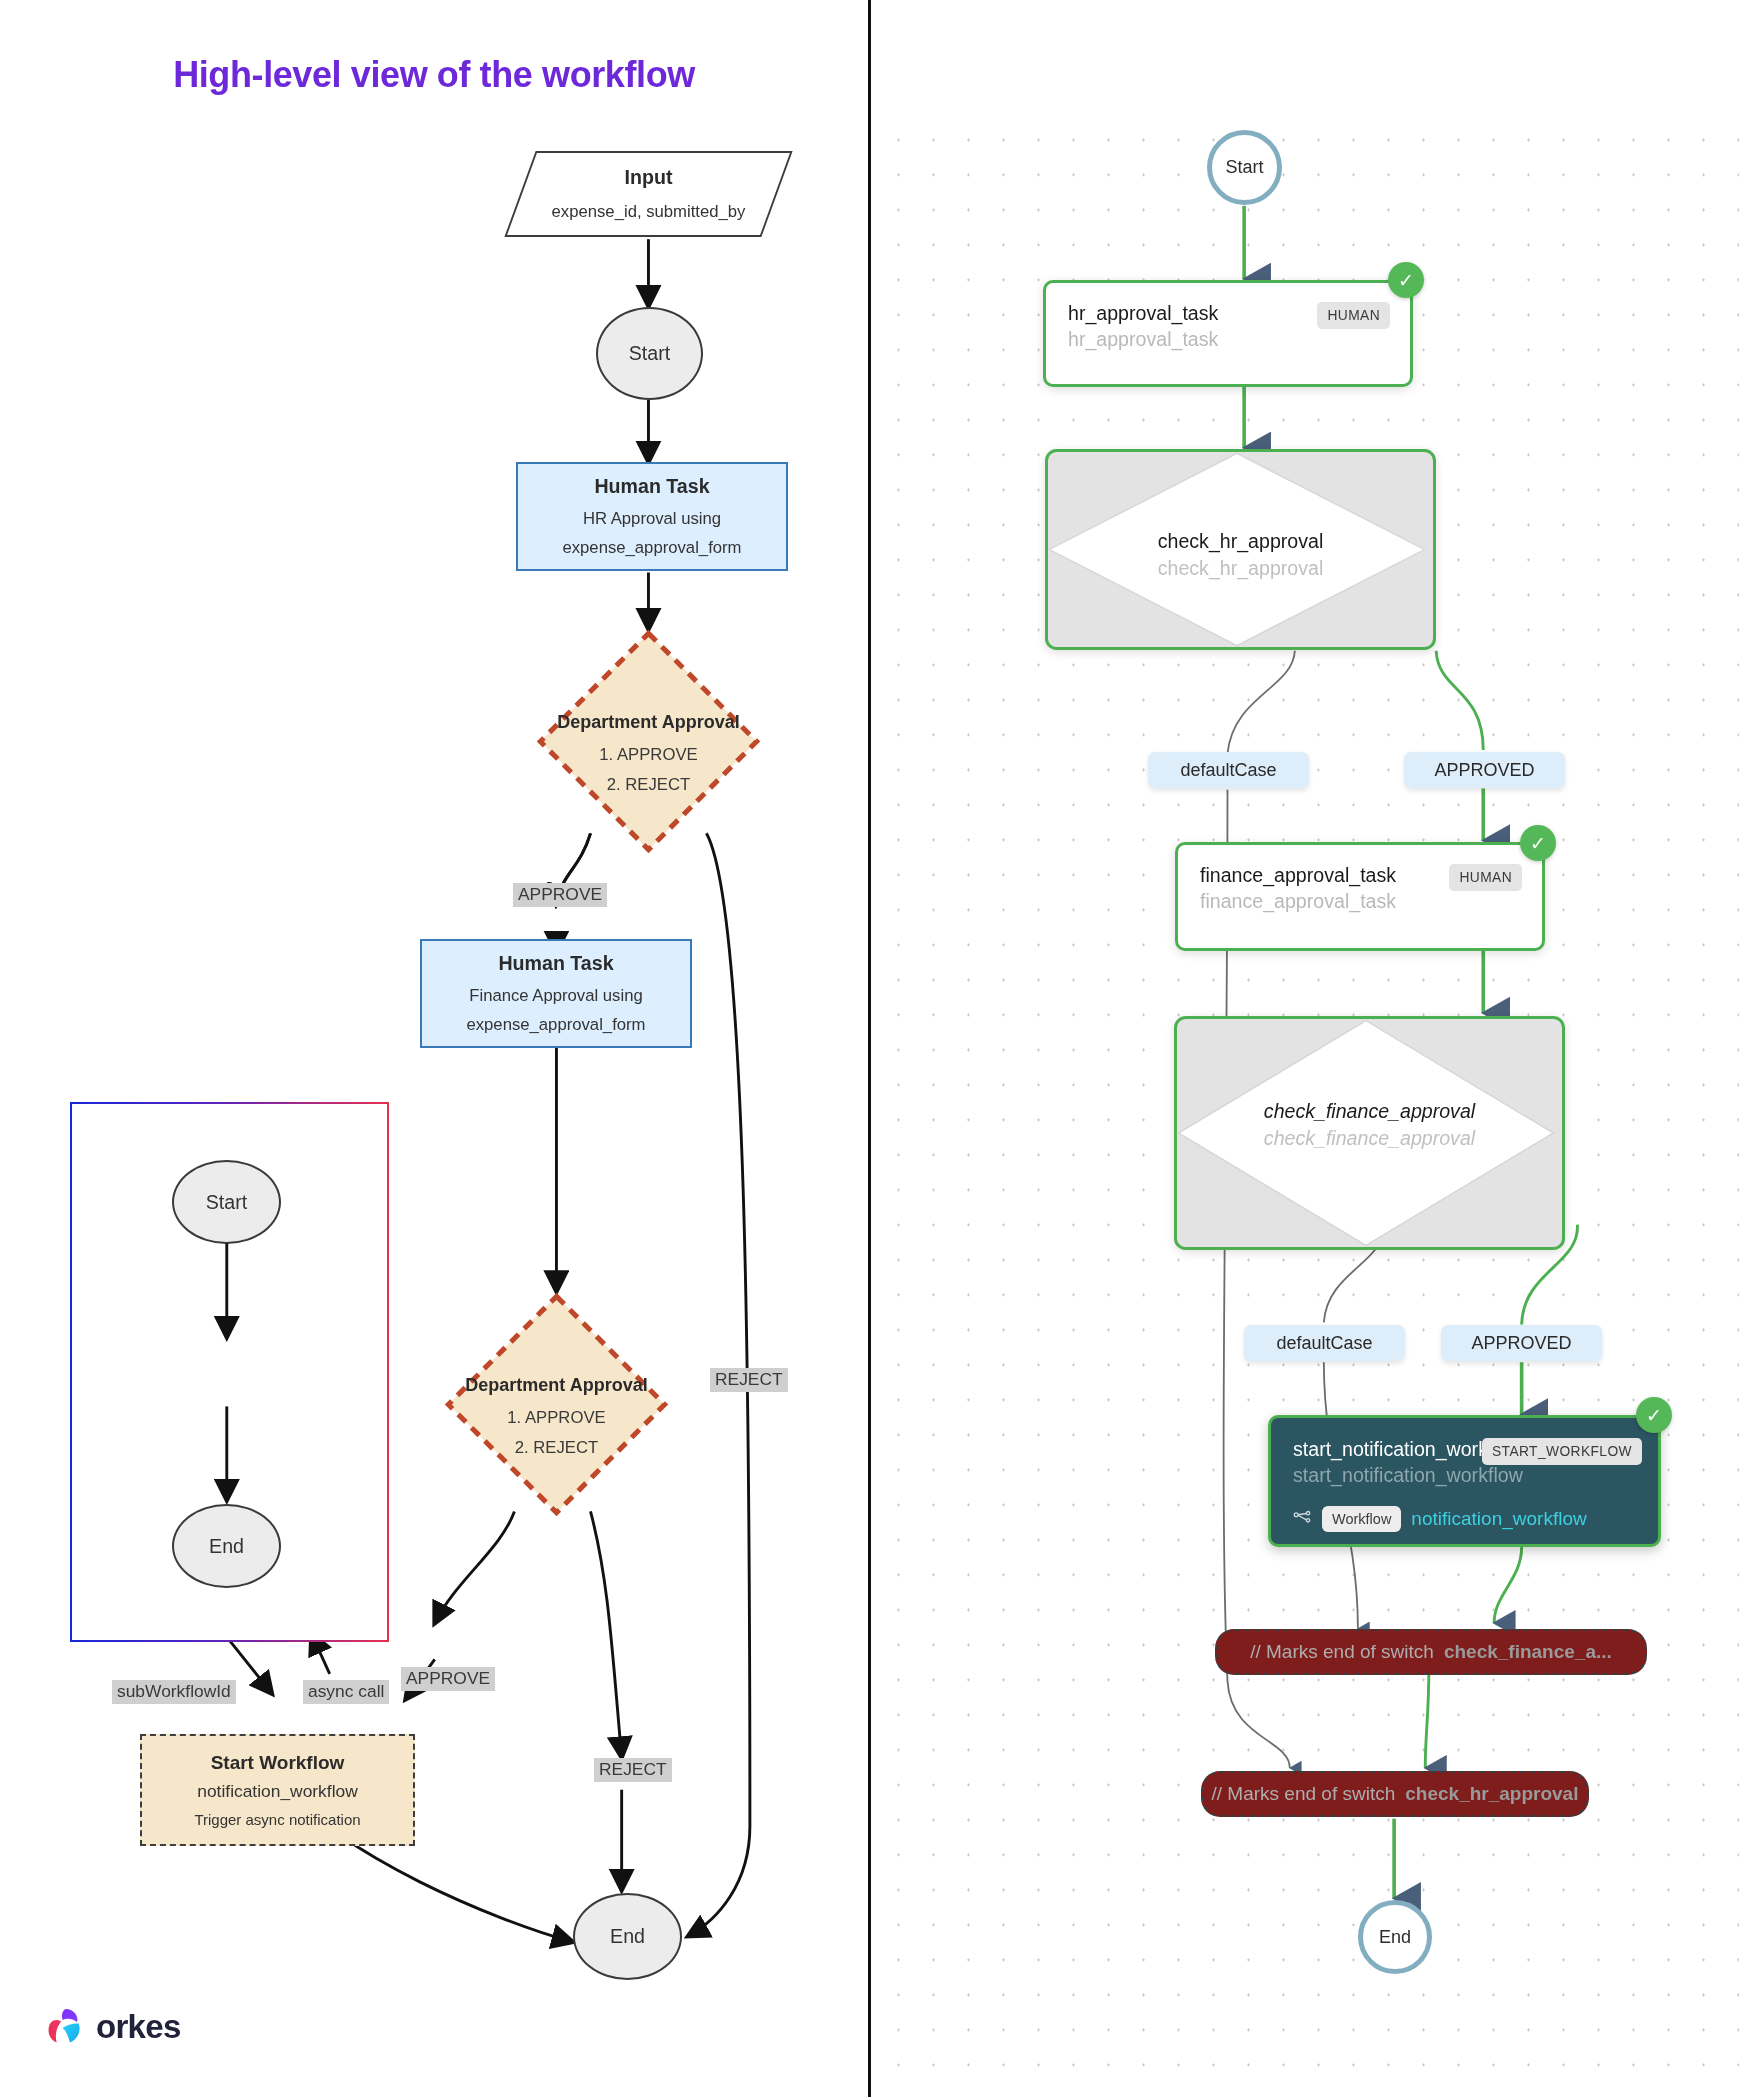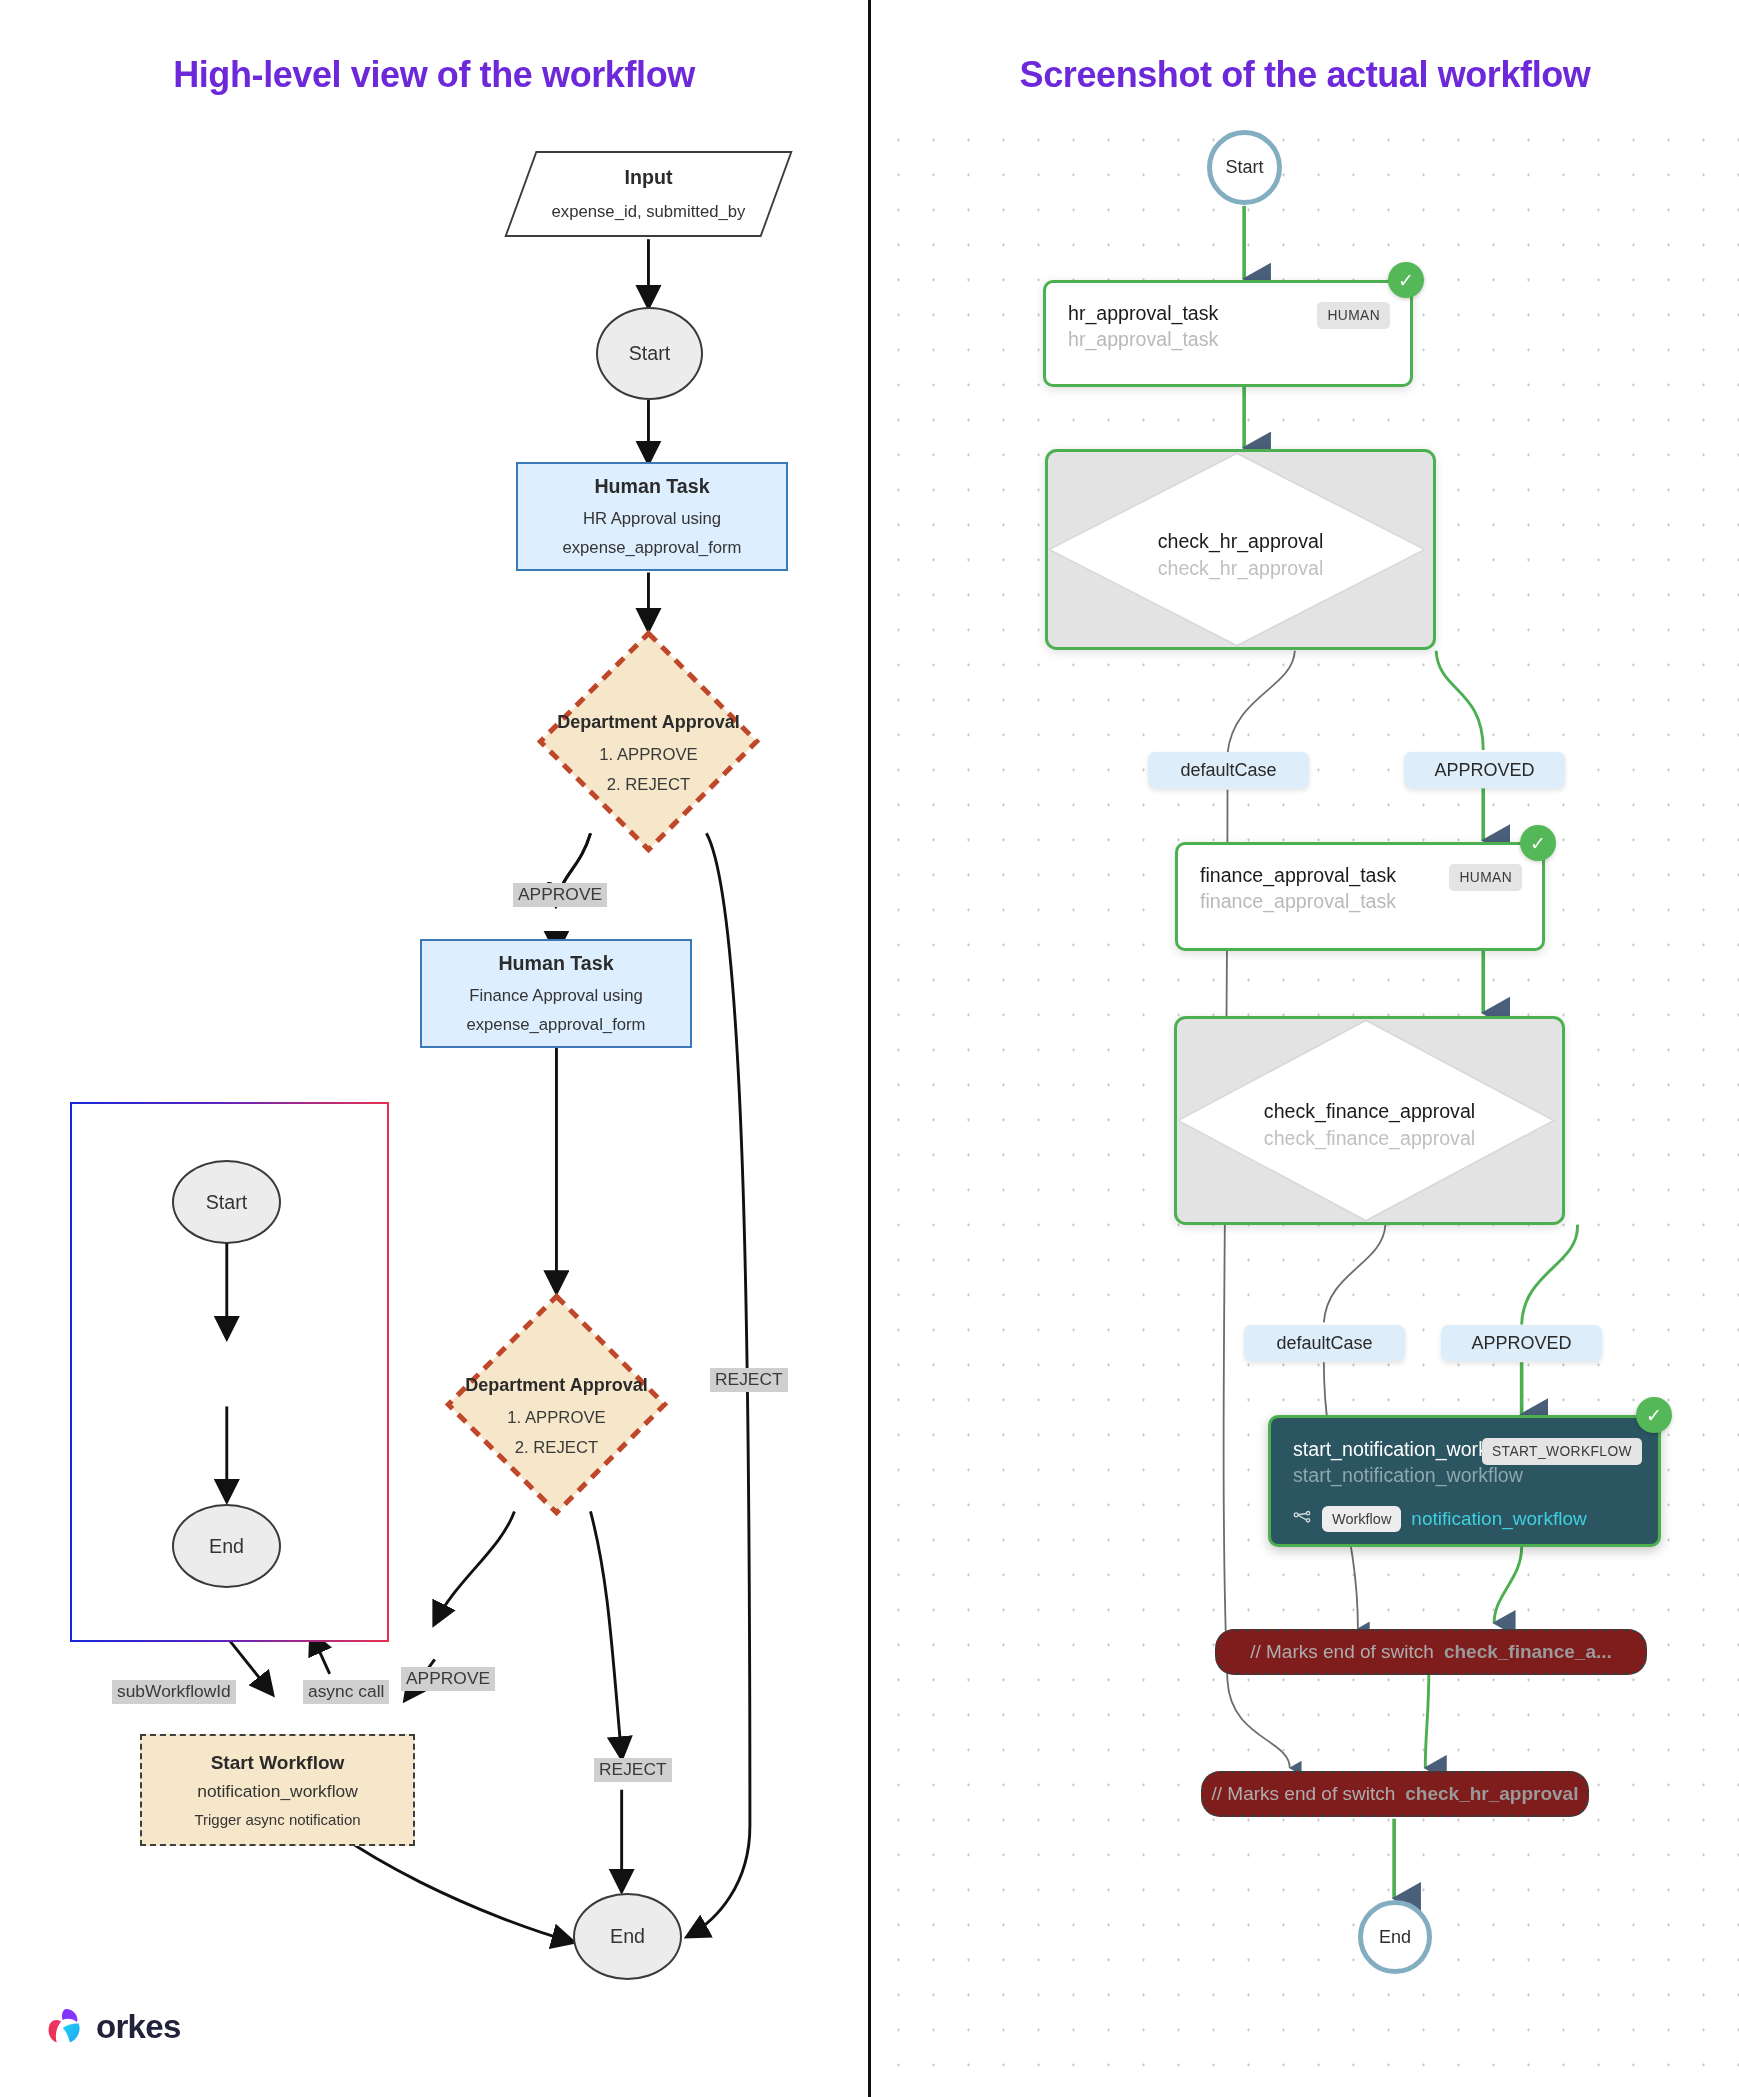--- a/index.html
+++ b/index.html
@@ -272,21 +272,20 @@
 </div>
 
 <div id="panel-divider"></div>
 
 <div class="panel" id="right-panel">
 
   <div id="right-canvas"></div>
   <div id="right-canvas-mask-top"></div>
   <div id="right-canvas-mask-bottom"></div>
 
-  <div class="panel-title" id="right-title">Screenshot of the actual workflow</div>
 
   <svg class="layer" viewBox="0 0 1198 2894" width="868" height="2097">
     <defs>
       <marker id="rah" markerWidth="9" markerHeight="8" refX="4.5" refY="7.4" orient="auto">
         <path d="M0,0 L9,0 L4.5,8 z" fill="#4a5f7a"></path>
       </marker>
       <marker id="rah-sm" markerWidth="8" markerHeight="7" refX="4" refY="6.5" orient="auto">
         <path d="M0,0 L8,0 L4,7 z" fill="#4a5f7a"></path>
       </marker>
     </defs>
@@ -348,21 +347,21 @@
     <span>APPROVED</span>
   </div>
 
   <div class="rnode task-card" style="left:304px;top:842px;width:370px;height:109px;">
     <div class="name">finance_approval_task</div>
     <div class="ref">finance_approval_task</div>
     <div class="type-chip" style="right:20px;top:19px;">HUMAN</div>
   </div>
   <div class="status-dot" style="left:649px;top:825px;">✓</div>
 
-  <div class="rnode switch-card" style="left:303px;top:1016px;width:391px;height:209px;">
+  <div class="rnode switch-card" style="left:303px;top:1016px;width:391px;height:234px;font-style:italic;">
     <svg width="100%" height="100%" viewBox="0 0 540 288" preserveAspectRatio="none">
       <polygon points="265,2 528,144 265,286 2,144" fill="#ffffff" stroke="#d6d6d6" stroke-width="2"></polygon>
     </svg>
     <div class="switch-text" style="top:81px;">
       <div class="name">check_finance_approval</div>
       <div class="ref">check_finance_approval</div>
     </div>
   </div>
 
   <div class="case-pill" style="left:373px;top:1325px;width:161px;height:36px;">

